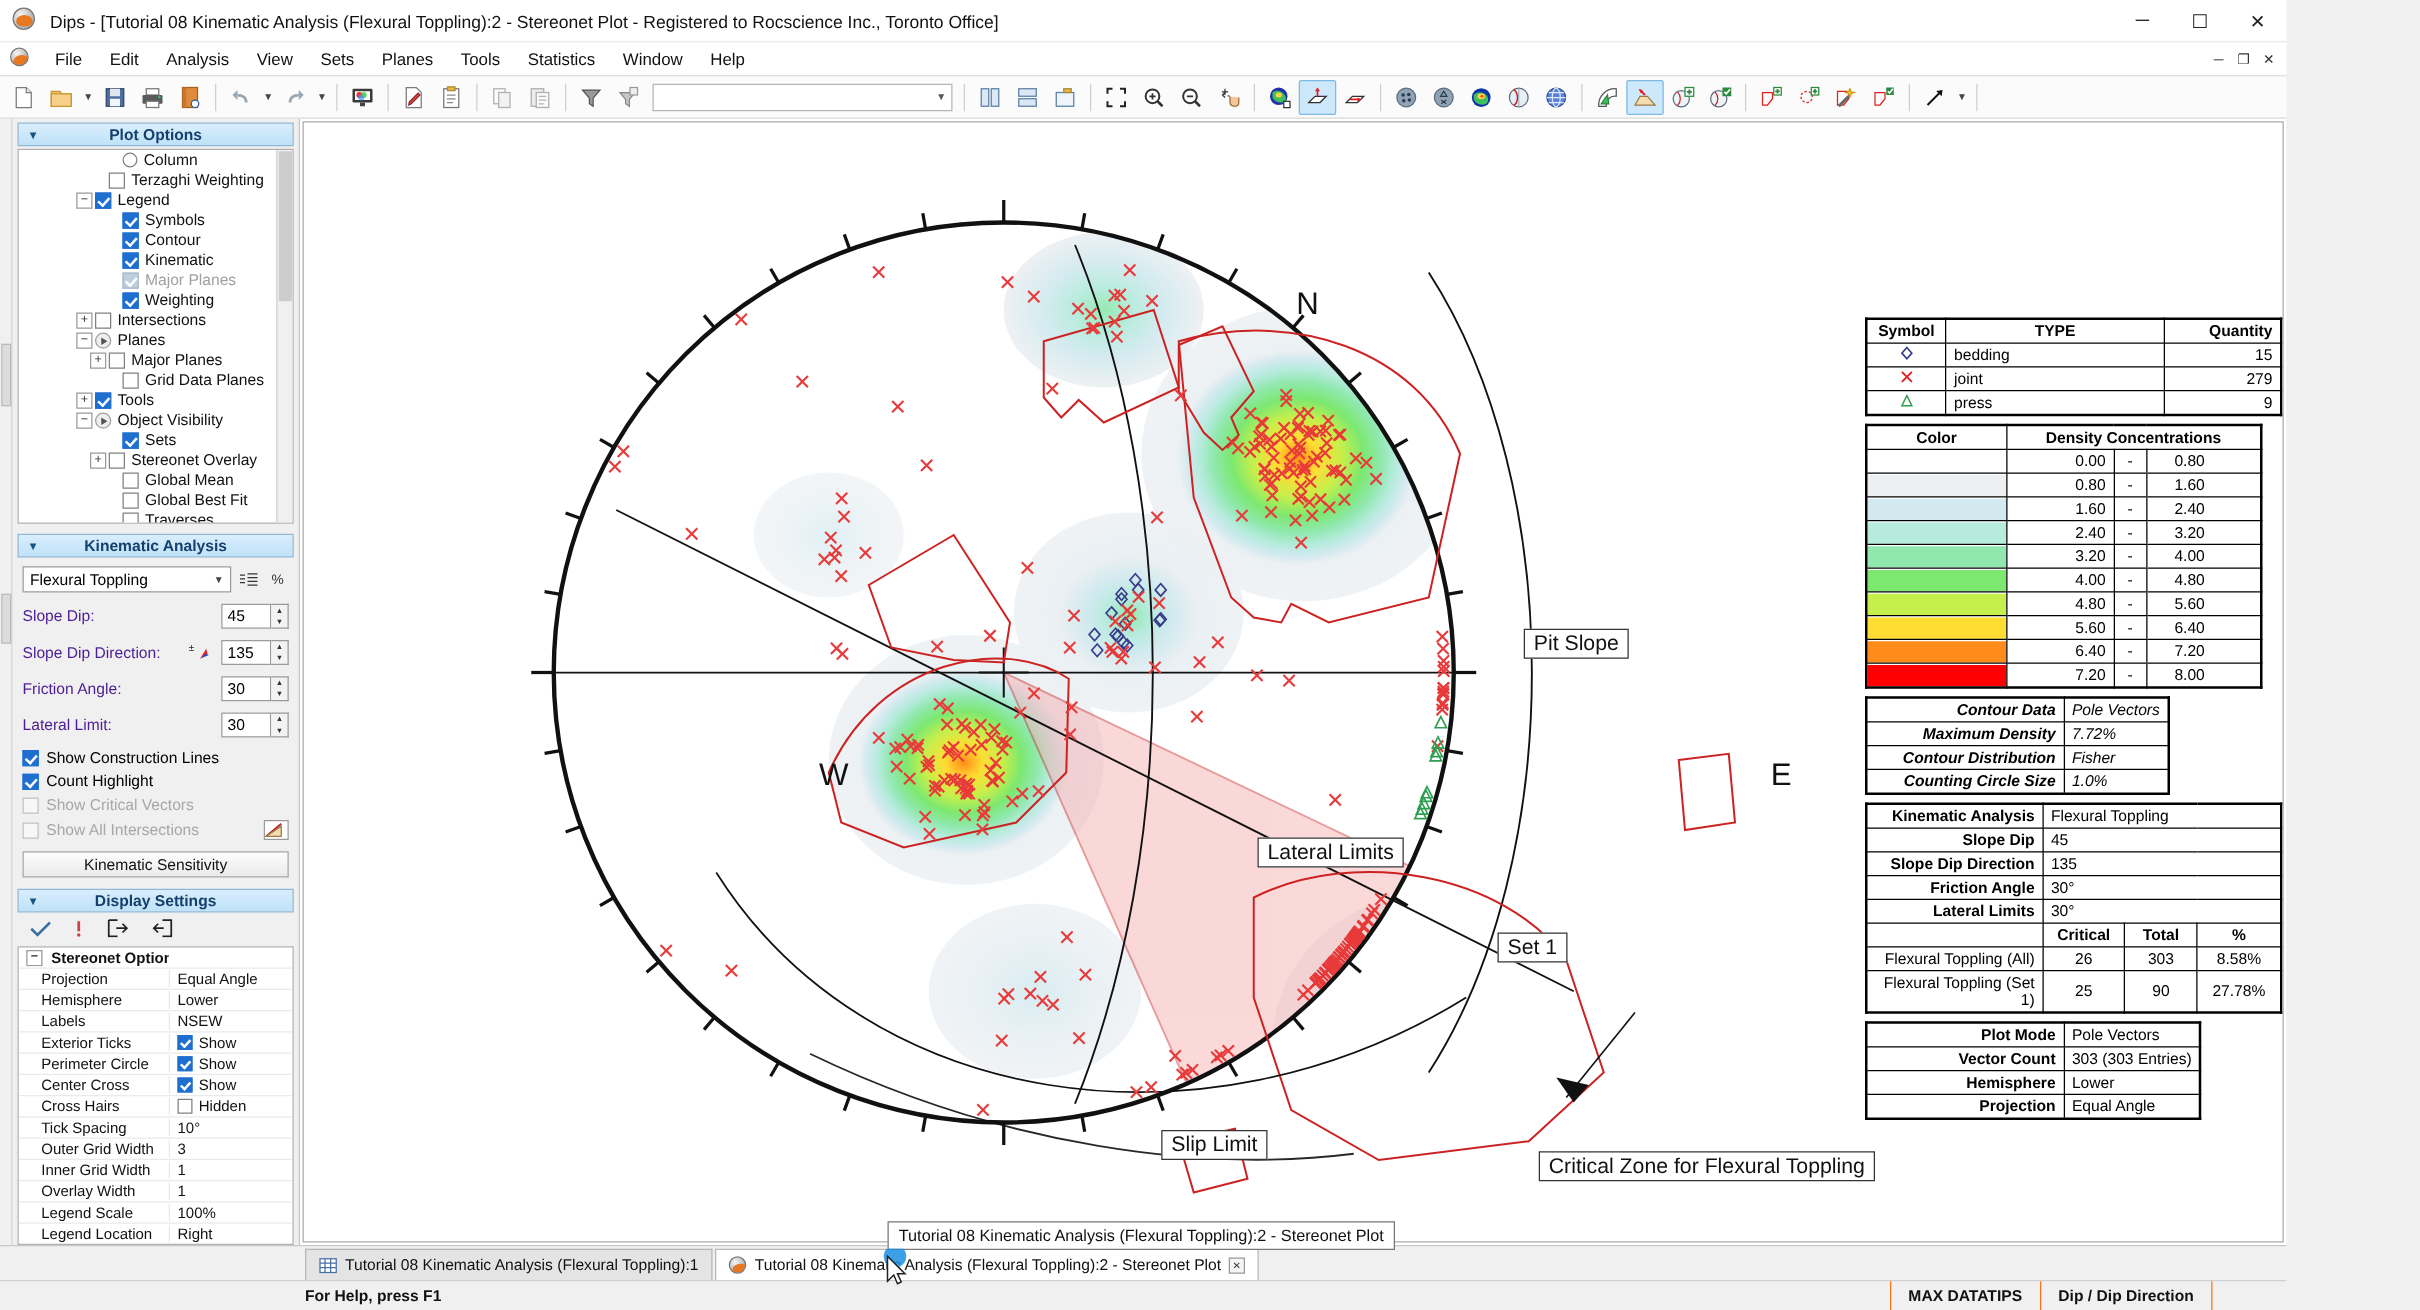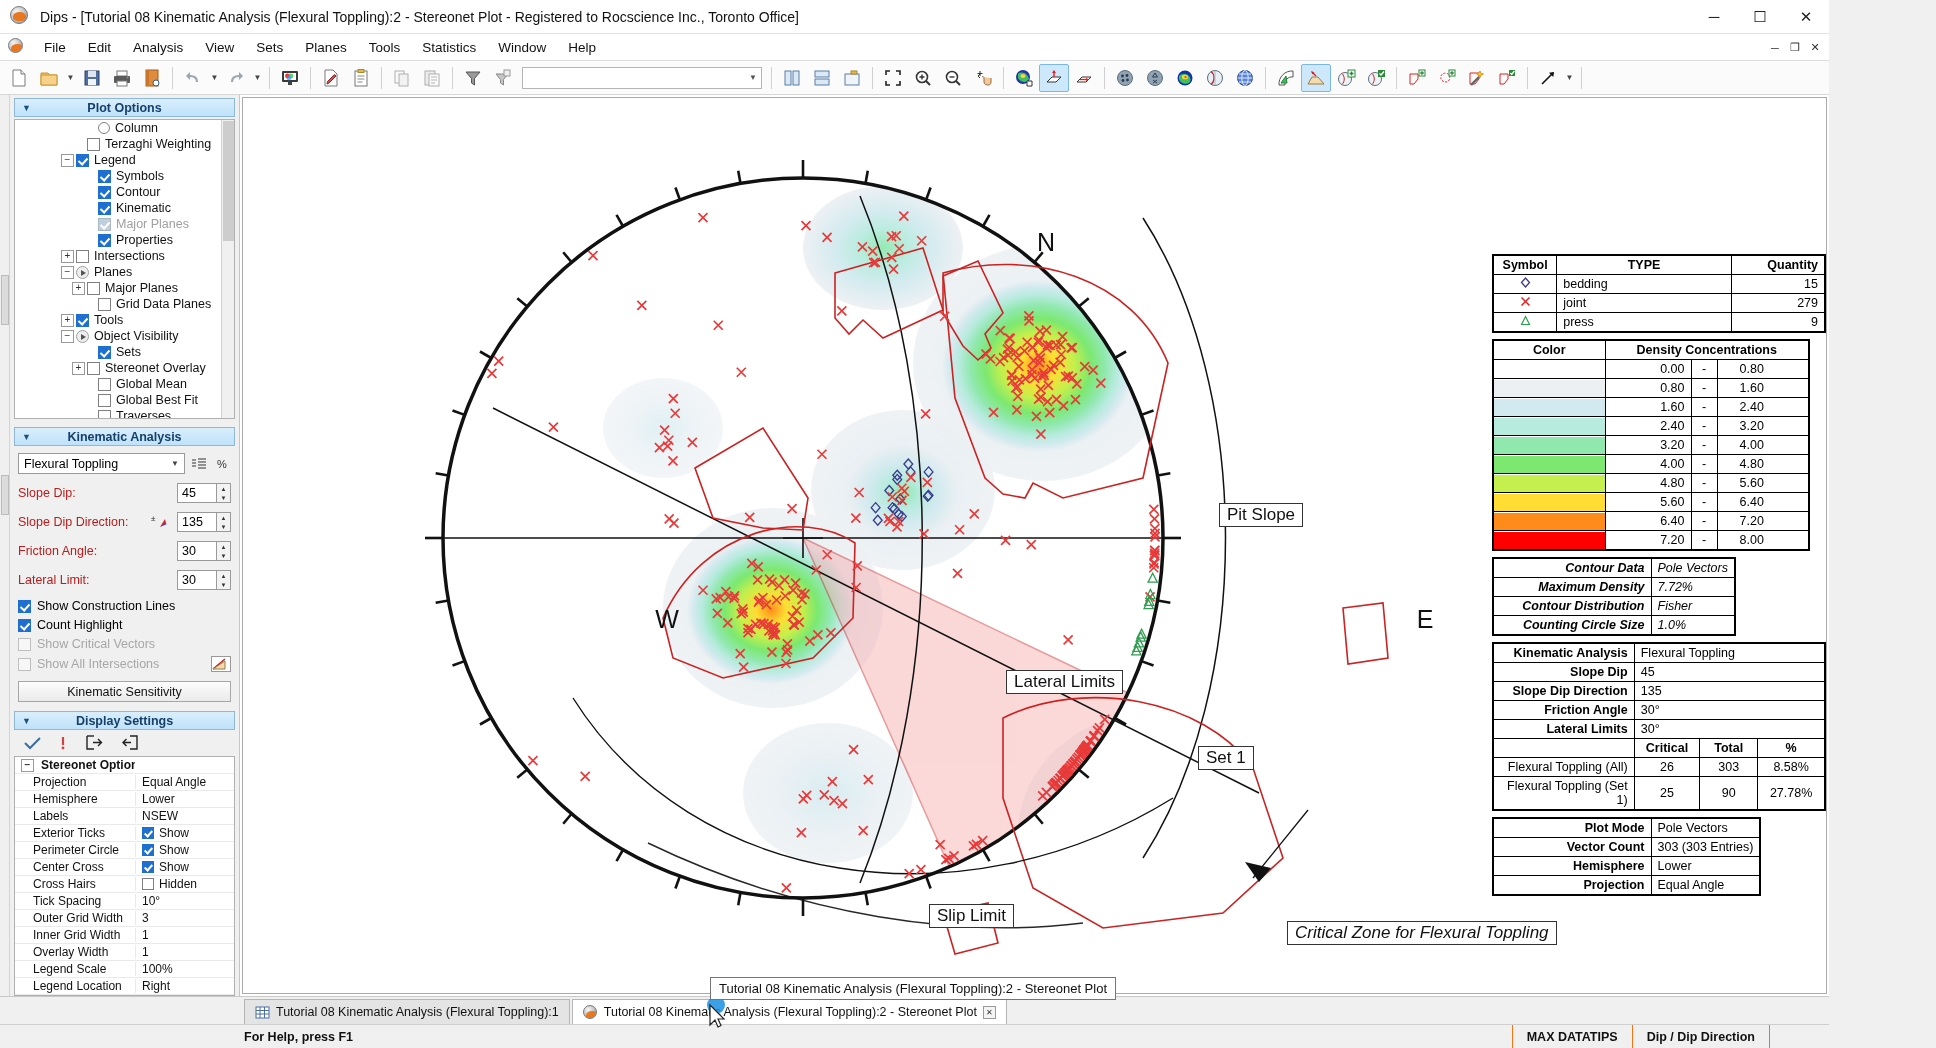--- a/index.html
+++ b/index.html
@@ -95,21 +95,21 @@
   
   .kgroup { padding: 5px 8px 4px 8px; }
   .selrow { display: flex; align-items: center; gap: 5px; margin-bottom: 9px; }
   .ksel {
     flex: 1; height: 21px; border: 1px solid #9a9a9a; background: #fff; display: flex;
     align-items: center; padding: 0 5px; font-size: 12.5px; position: relative;
   }
   .ksel .ar { position: absolute; right: 5px; font-size: 8px; color: #444; }
   .mini-ic { width: 18px; height: 18px; display: flex; align-items: center; justify-content: center; font-size: 11px; color: #333; }
   .frow { display: flex; align-items: center; margin-bottom: 9px; font-size: 12.5px; }
-  .frow .lbl { flex: 1; color: #b91c1c; }
+  .frow .lbl { flex: 1; color: #4c1d95; }
   .num { width: 40px; height: 20px; border: 1px solid #9a9a9a; background: #fff; display: flex; align-items: center; padding: 0 4px; font-size: 12.5px; }
   .spin { width: 14px; height: 20px; border: 1px solid #9a9a9a; border-left: none; background: #f3f3f3; display: flex; flex-direction: column; }
   .spin div { flex: 1; display: flex; align-items: center; justify-content: center; font-size: 6px; color: #333; }
   .compass { width: 22px; height: 18px; margin-right: 4px; position: relative; }
   .chk-line { display: flex; align-items: center; margin-bottom: 5px; font-size: 12.5px; }
   .chk-line .ck { margin-right: 6px; }
   .chk-line .dimtxt { color: #a7a7a7; }
   .btn-full {
     margin: 5px 8px 0 8px; height: 21px; border: 1px solid #a7a7a7; background: linear-gradient(#fdfdfd,#eaeaea);
     display: flex; align-items: center; justify-content: center; font-size: 12.5px; color: #111;
@@ -551,21 +551,21 @@
           <div class="trow">
             <span class="ind" style="width: 44px;"></span>
             <span class="exp none"></span>
             <span class="ck ondim"></span>
             <span class="tlabel dim">Major Planes</span>
           </div>
           <div class="trow">
             <span class="ind" style="width: 44px;"></span>
             <span class="exp none"></span>
             <span class="ck on"></span>
-            <span class="tlabel">Properties</span>
+            <span class="tlabel">Weighting</span>
           </div>
           <div class="trow">
             <span class="ind" style="width: 22px;"></span>
             <span class="exp">+</span>
             <span class="ck"></span>
             <span class="tlabel">Intersections</span>
           </div>
           <div class="trow">
             <span class="ind" style="width: 22px;"></span>
             <span class="exp">−</span>
@@ -1291,21 +1291,21 @@
         <text x="803" y="153" font-family="Liberation Sans, sans-serif" font-size="25" fill="#111" text-anchor="middle">N</text>
         <text x="1182" y="530" font-family="Liberation Sans, sans-serif" font-size="25" fill="#111" text-anchor="middle">E</text>
         <text x="803" y="912" font-family="Liberation Sans, sans-serif" font-size="25" fill="#111" text-anchor="middle">S</text>
         <text x="424" y="530" font-family="Liberation Sans, sans-serif" font-size="25" fill="#111" text-anchor="middle">W</text>
       </svg>
 
       <div class="callout" style="left:976px; top:405px;">Pit Slope</div>
       <div class="callout" style="left:763px; top:572px;">Lateral Limits</div>
       <div class="callout" style="left:955px; top:648px;">Set 1</div>
       <div class="callout" style="left:686px; top:806px;">Slip Limit</div>
-      <div class="callout" style="left:1044px; top:823px;font-style:italic;">Critical Zone for Flexural Toppling</div>
+      <div class="callout" style="left:988px; top:823px;">Critical Zone for Flexural Toppling</div>
 
       <div class="legend" style="left:1249px; top:156px;">
 
         <table class="lt" id="tbl-symbols">
             <tbody>
               <tr>
                 <th class="c">Symbol</th>
                 <th class="c">TYPE</th>
                 <th class="r">Quantity</th>
               </tr>

